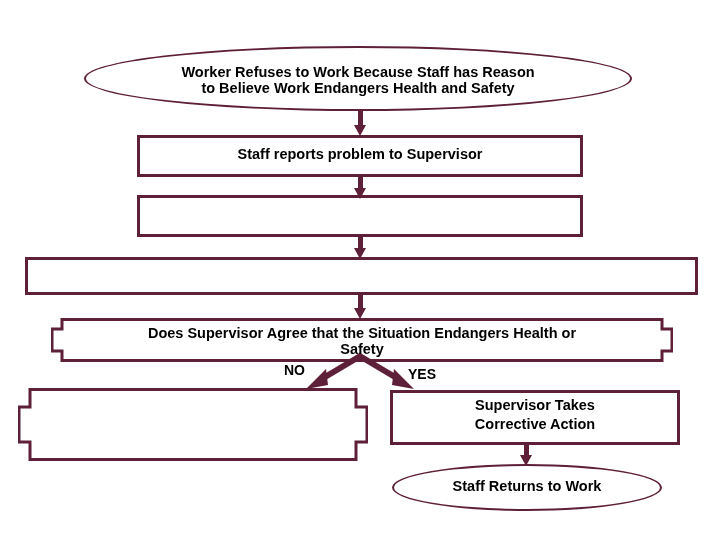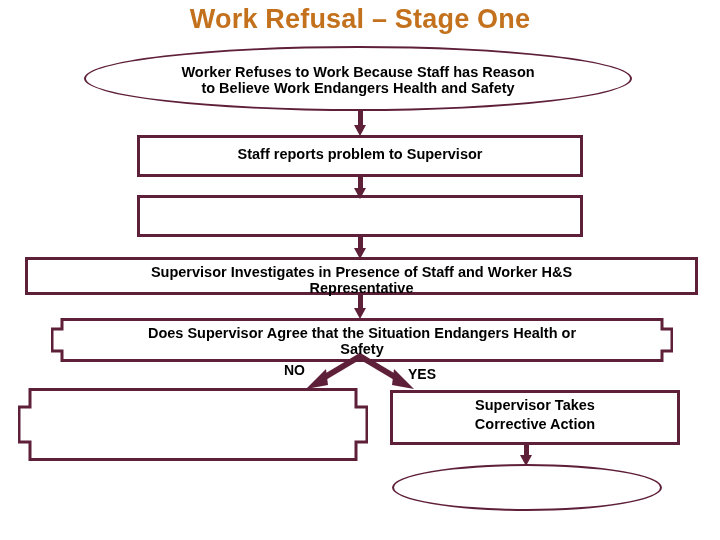--- a/index.html
+++ b/index.html
@@ -102,21 +102,20 @@
     font-weight: bold;
     color: #000000;
     z-index: 7;
   }
 </style>
 </head>
 <body>
 
 <div id="canvas">
 
-  <div id="title">Work Refusal – Stage One</div>
 
   <div class="ellipse" style="left:84px; top:46px; width:548px; height:65px;"></div>
   <div class="node-text" style="left:100px; top:57px; width:516px; font-size:14.5px;margin-top:8px;">Worker Refuses to Work Because Staff has Reason
 to Believe Work Endangers Health and Safety</div>
 
   <div class="arrow-v" style="left:358px; top:110px; width:5px; height:26px;">
     <div class="shaft" style="height:18px;"></div>
     <div class="head" style="top:15px;"></div>
   </div>
 
@@ -129,22 +128,20 @@
   </div>
 
   <div class="rect" style="left:137px; top:195px; width:446px; height:42px;"></div>
 
   <div class="arrow-v" style="left:358px; top:237px; width:5px; height:22px;">
     <div class="shaft" style="height:14px;"></div>
     <div class="head" style="top:11px;"></div>
   </div>
 
   <div class="rect" style="left:25px; top:257px; width:673px; height:38px;"></div>
-  <div class="node-text" style="left:35px; top:265px; width:653px; font-size:14.5px;">Supervisor Investigates in Presence of Staff and Worker H&amp;S
-Representative</div>
 
   <div class="arrow-v" style="left:358px; top:295px; width:5px; height:24px;">
     <div class="shaft" style="height:16px;"></div>
     <div class="head" style="top:13px;"></div>
   </div>
 
   <div class="hexwrap" style="left:51px; top:318px; width:622px; height:44px;">
     <svg width="622" height="44" viewBox="0 0 622 44">
       <polygon points="11,1.5 611,1.5 611,11 621,11 621,33 611,33 611,42.5 11,42.5 11,33 1,33 1,11 11,11" fill="#ffffff" stroke="#5E1F38" stroke-width="3"></polygon>
     </svg>
@@ -175,14 +172,15 @@
   <div class="rect" style="left:390px; top:390px; width:290px; height:55px;"></div>
   <div class="node-text" style="left:396px; top:396px; width:278px; font-size:14.5px; line-height:1.30;">Supervisor Takes
 Corrective Action</div>
 
   <div class="arrow-v" style="left:524px; top:444px; width:5px; height:24px;">
     <div class="shaft" style="height:14px;"></div>
     <div class="head" style="top:11px;"></div>
   </div>
 
   <div class="ellipse" style="left:392px; top:464px; width:270px; height:47px;"></div>
+  <div class="node-text" style="left:402px; top:479px; width:250px; font-size:14.5px;">Staff Returns to Work</div>
 
 </div>
 
 </body></html>

